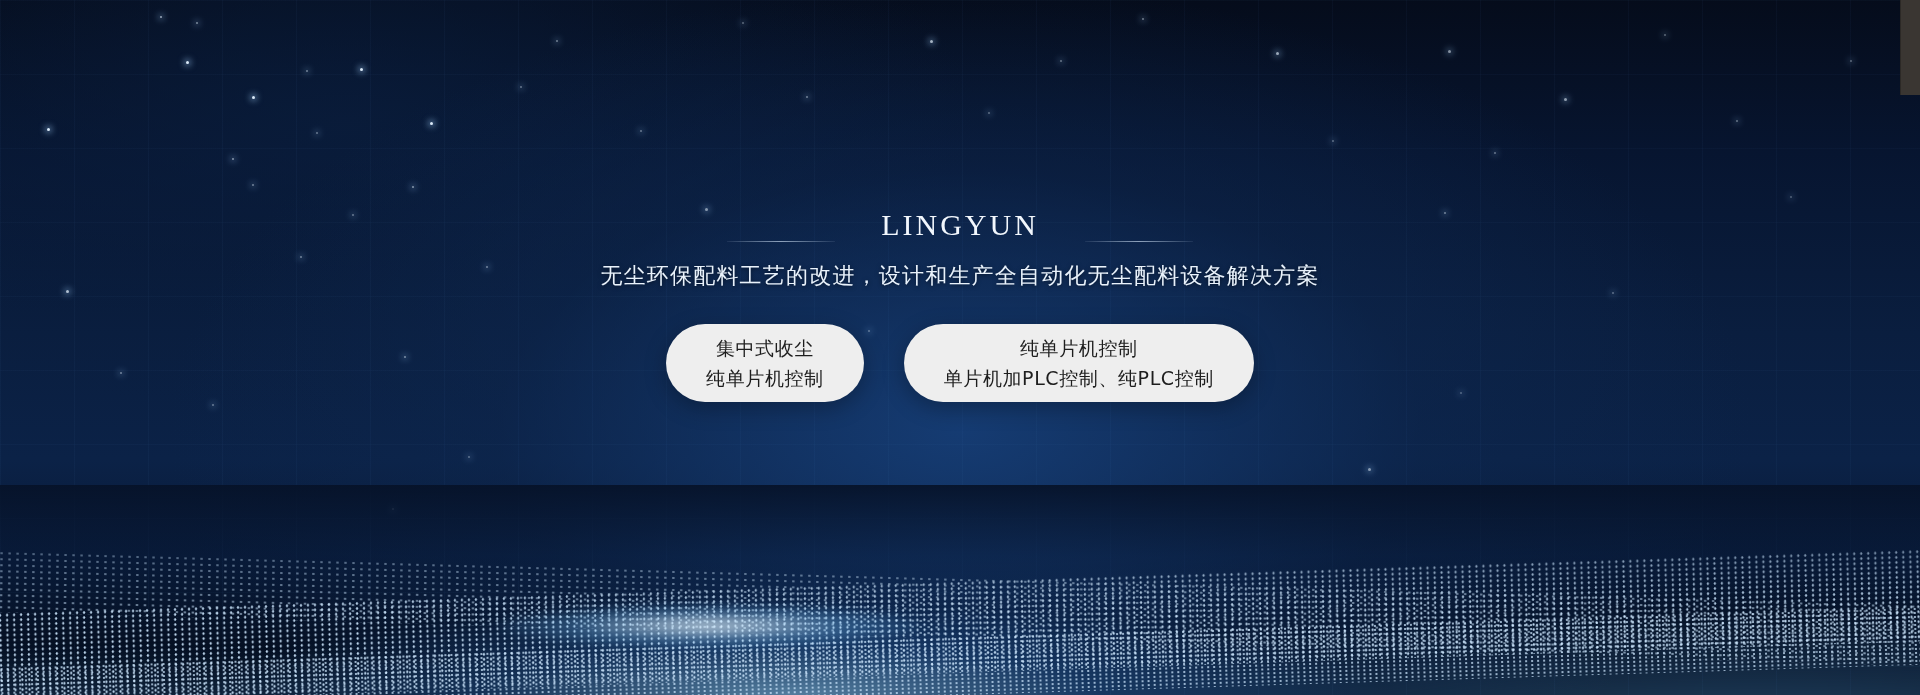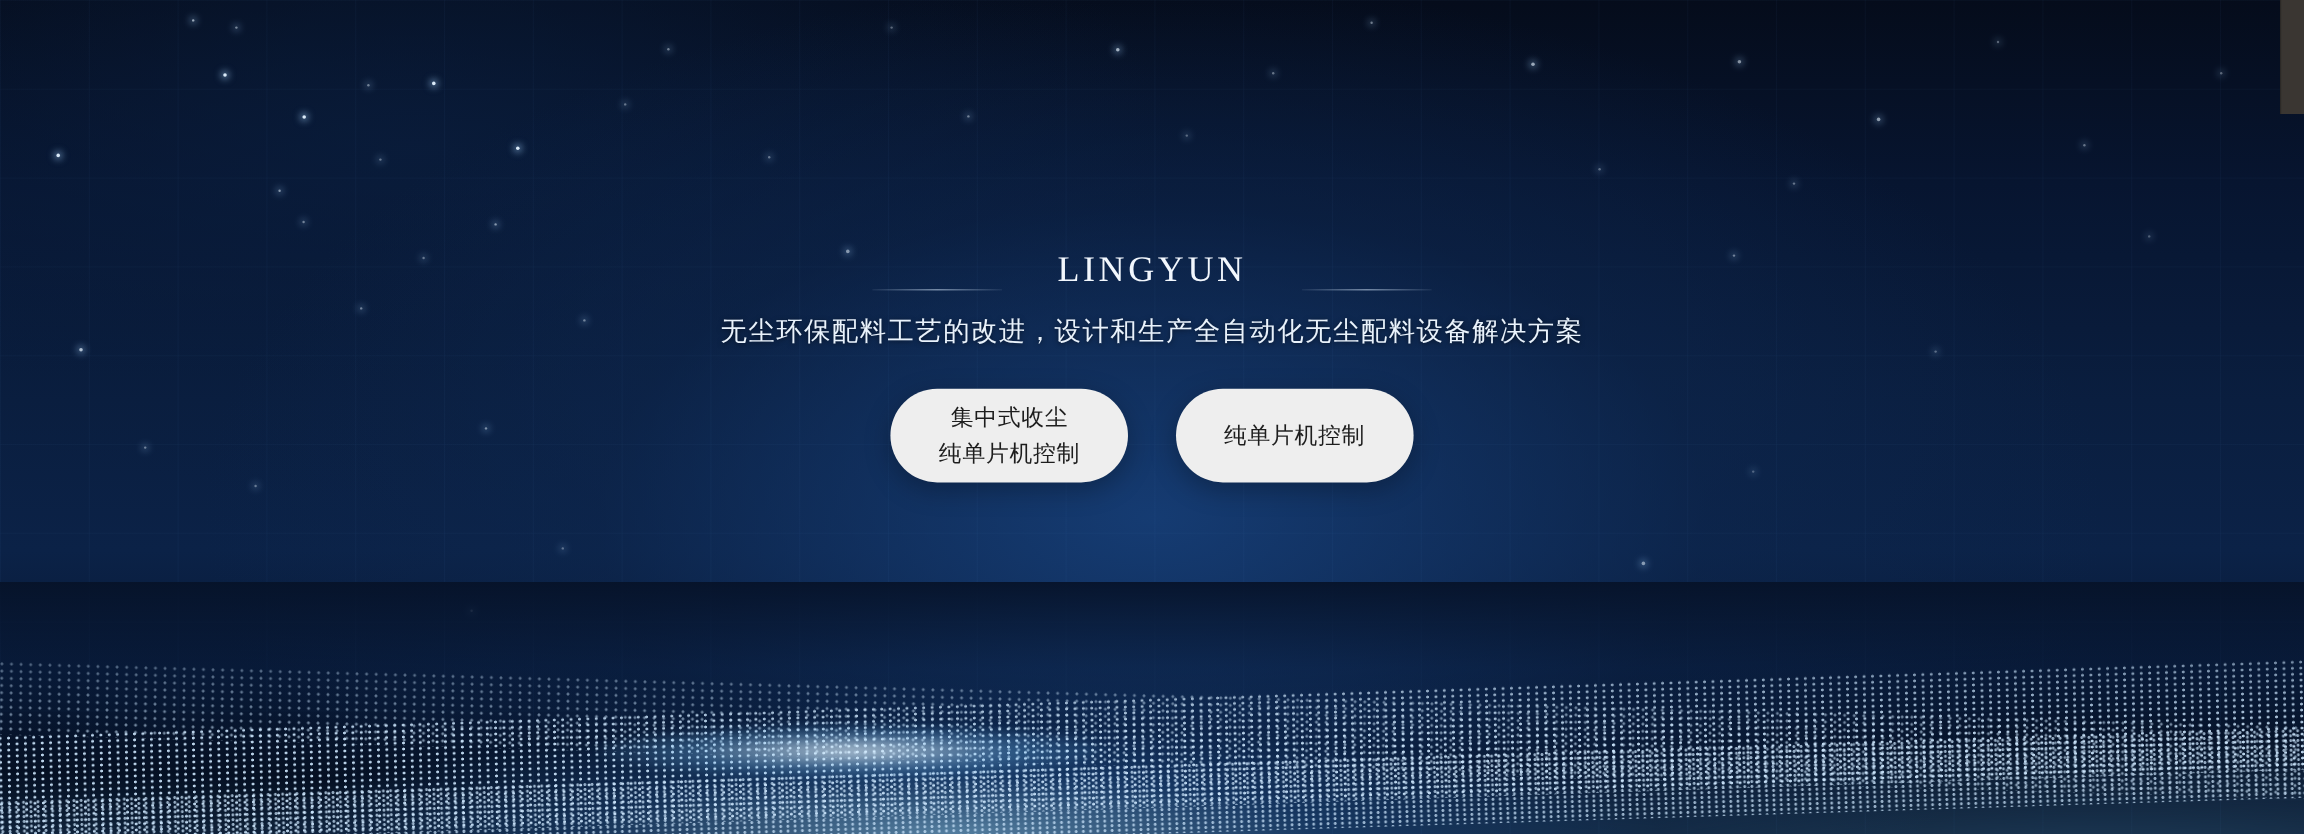--- a/index.html
+++ b/index.html
@@ -249,20 +249,21 @@
     <div class="pills">
 
       <div class="pill">
         <span class="pill-line">集中式收尘</span>
         <span class="pill-line">纯单片机控制</span>
       </div>
 
 
       <div class="pill">
         <span class="pill-line">纯单片机控制</span>
+        <span class="pill-line">单片机加PLC控制、纯PLC控制</span>
       </div>
 
     </div>
   </div>
 
   <div class="mesh-wrap">
     <div class="mesh-glow"></div>
     <div class="mesh-band mb2"></div>
     <div class="mesh-band mb1"></div>
     <div class="mesh-band mb3"></div>

